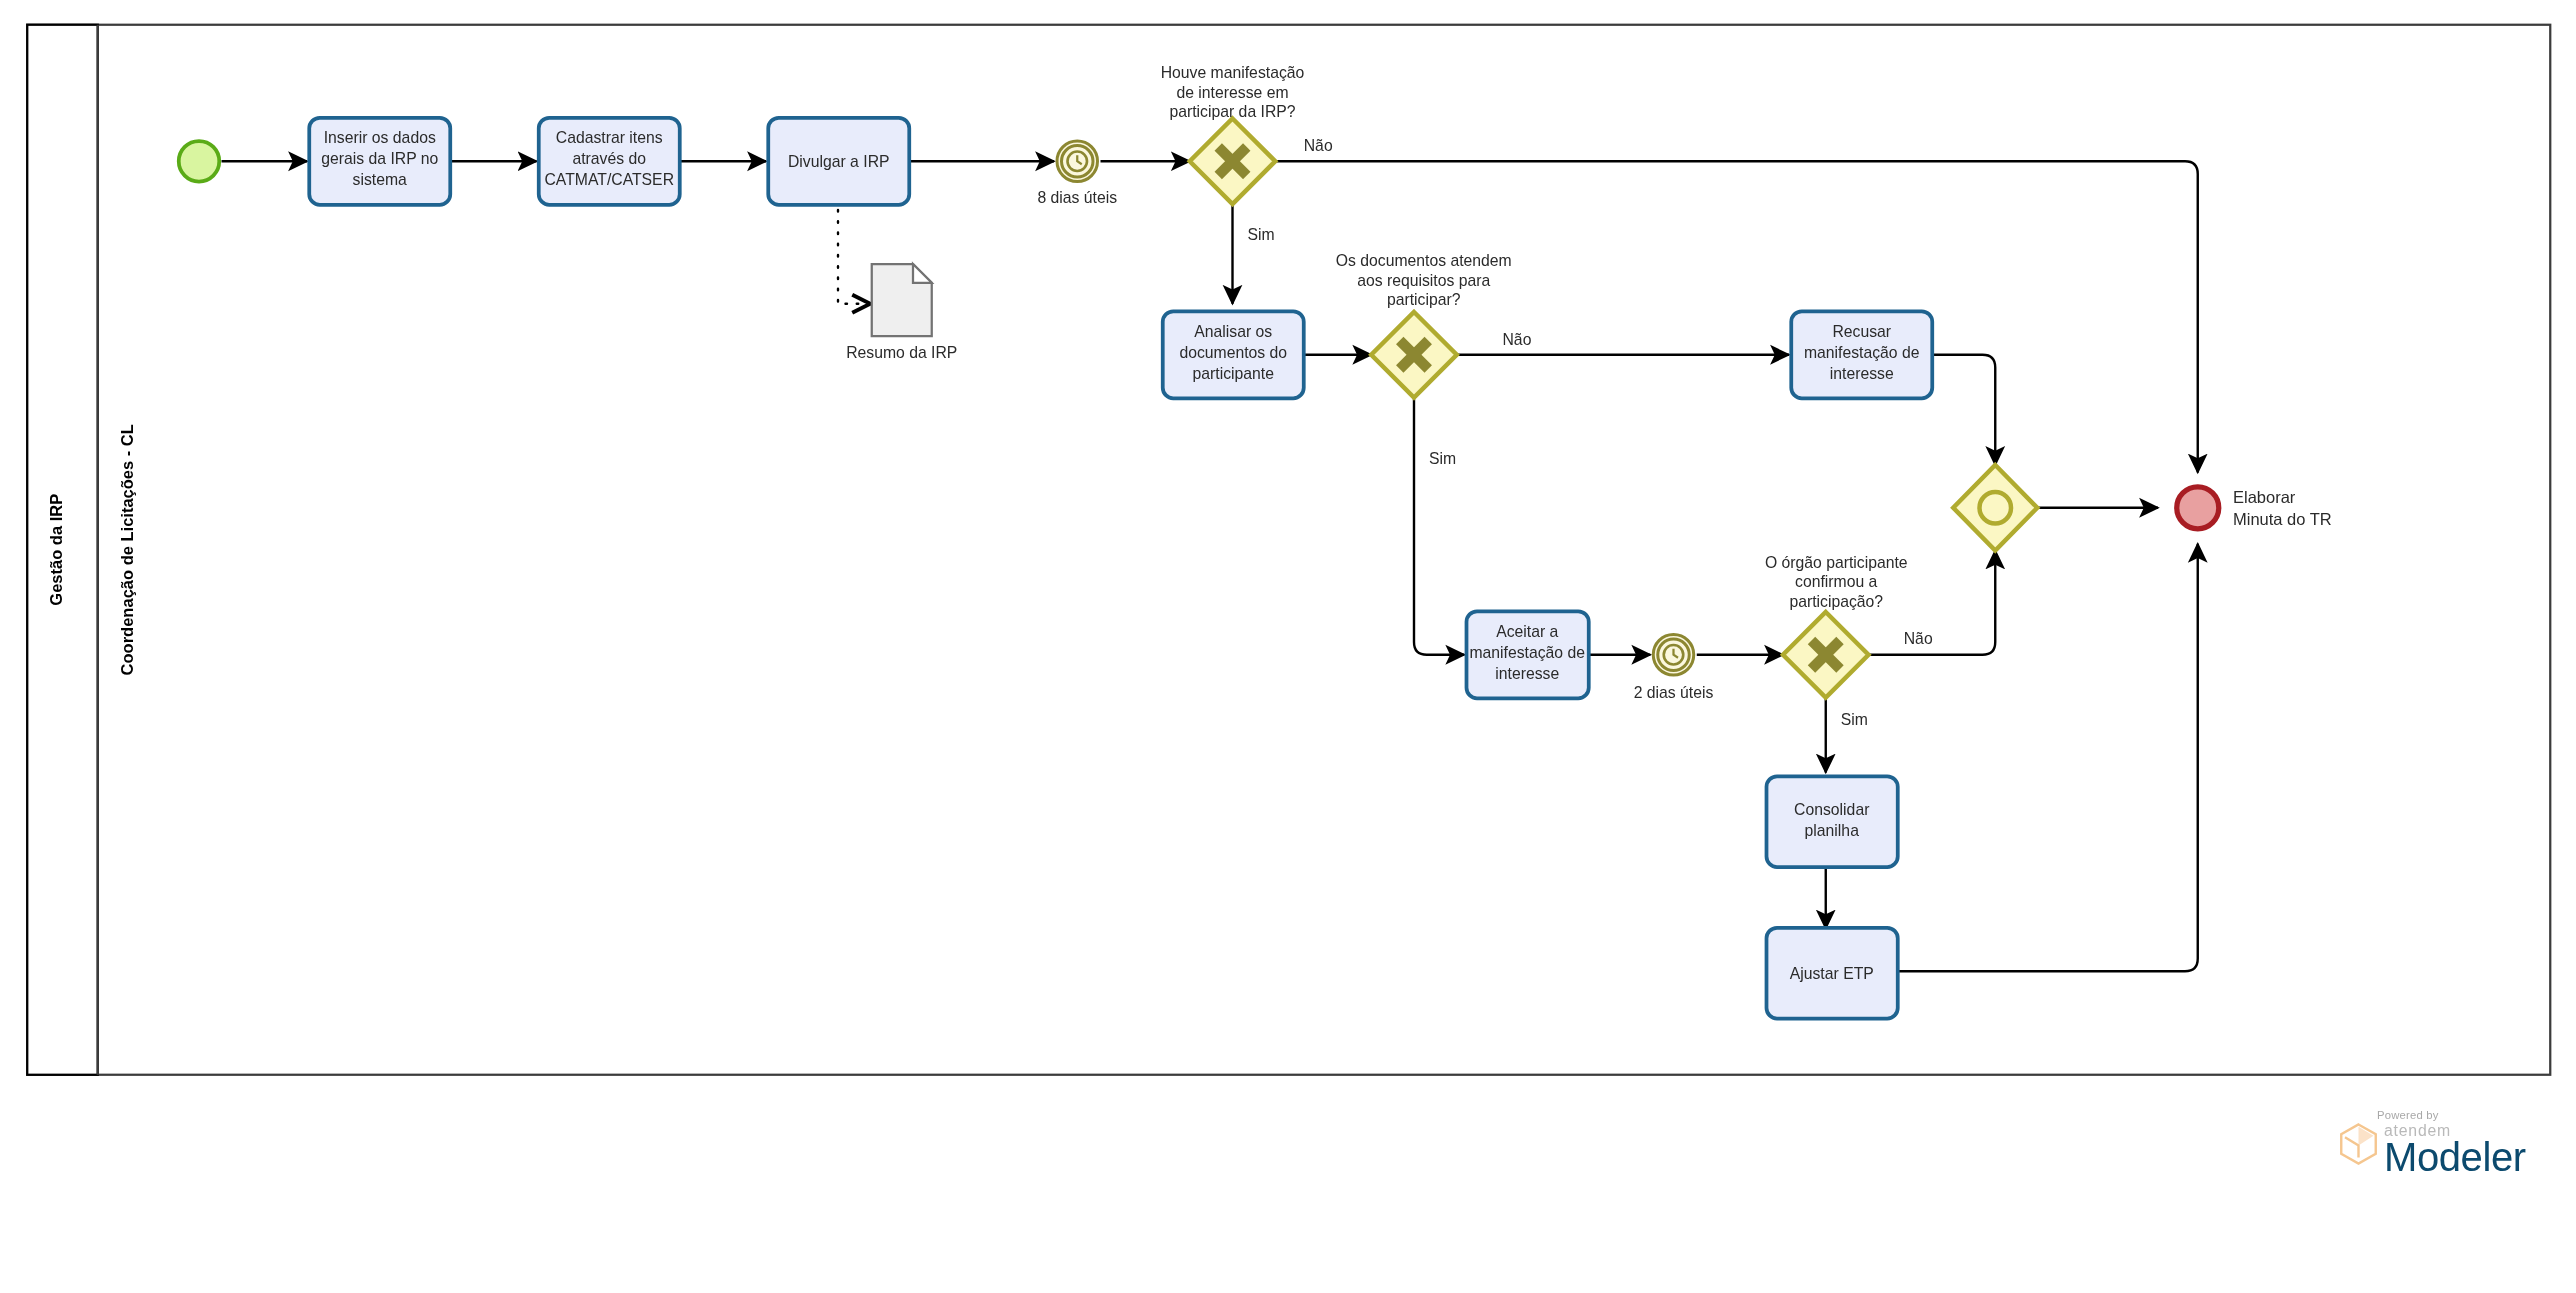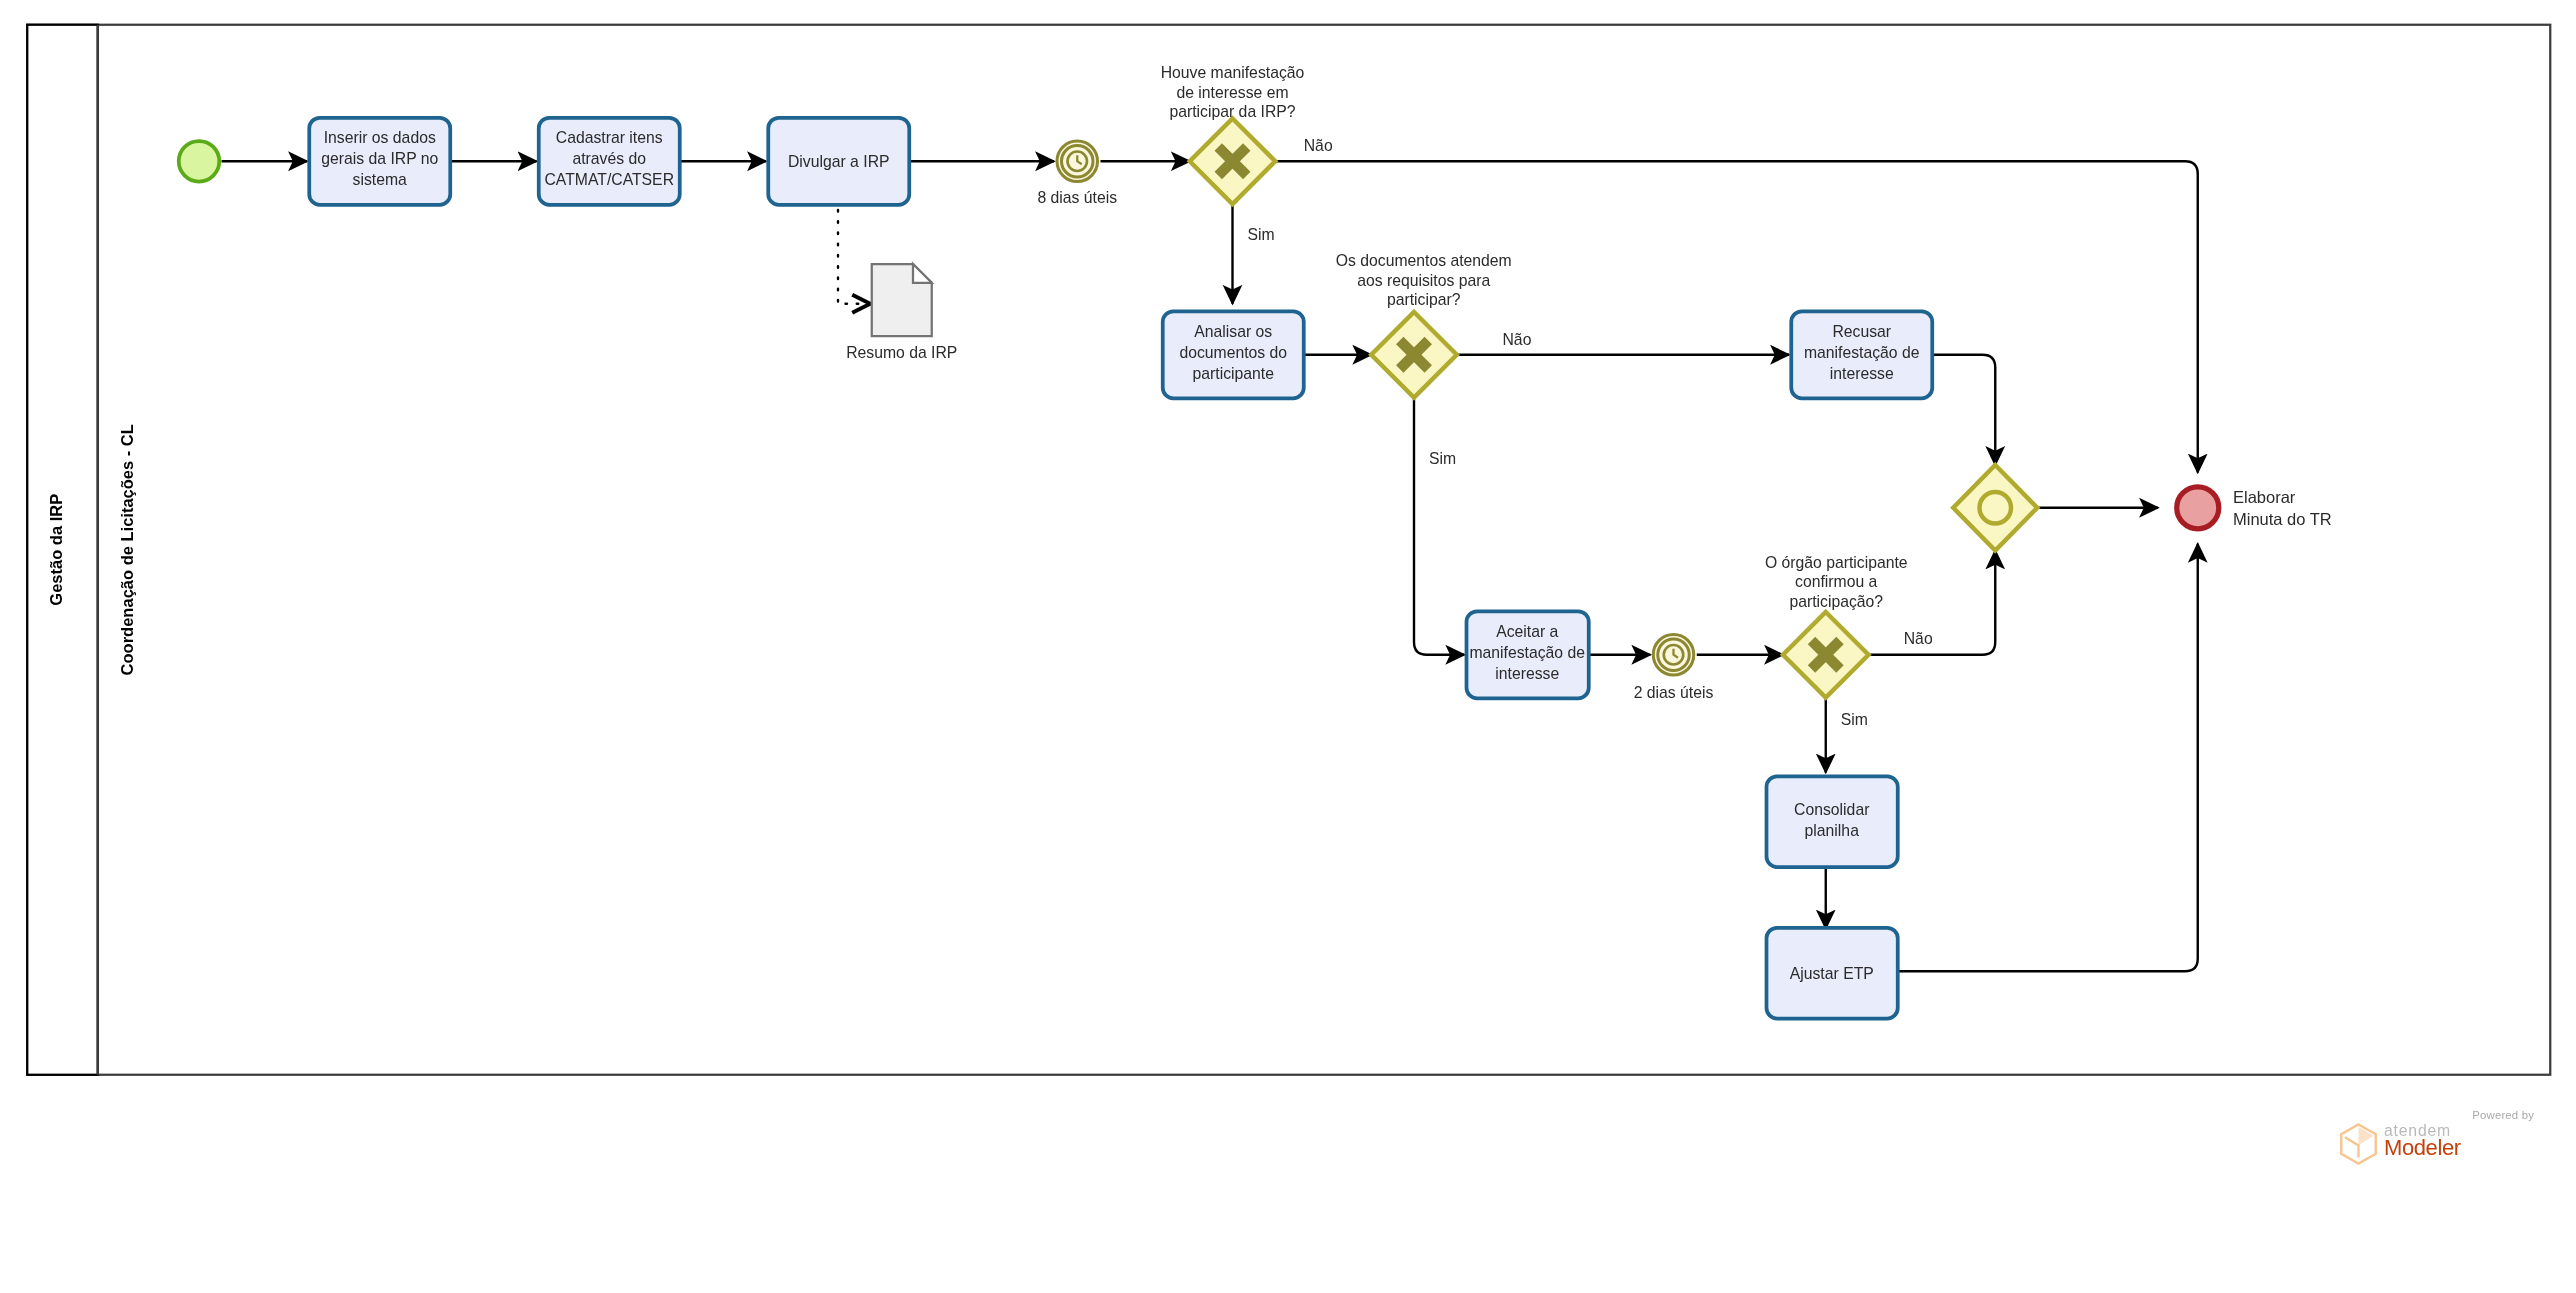--- a/index.html
+++ b/index.html
@@ -143,21 +143,20 @@
     width: 195px;
     text-align: left;
     pointer-events: none;
   }
   .brand-powered {
     font-family: "Liberation Sans", sans-serif;
     font-size: 11.3px;
     color: #a8a8a8;
     letter-spacing: 0.2px;
     margin-left: 38px;
-    text-align: right;
   }
   .brand-row {
     display: flex;
     align-items: flex-start;
     margin-top: 1.5px;
   }
   .brand-logo {
     width: 39px;
     height: 42px;
     flex: 0 0 auto;
@@ -167,22 +166,22 @@
     line-height: 1;
   }
   .brand-bizagi {
     font-family: "Liberation Sans", sans-serif;
     font-size: 15.8px;
     color: #b9b9b9;
     letter-spacing: 0.8px;
   }
   .brand-modeler {
     font-family: "Liberation Sans", sans-serif;
-    font-size: 22px;
-    color: #c2410c;
+    font-size: 40px;
+    color: #0c4a6e;
     letter-spacing: -0.4px;
     margin-top: -1.5px;
   }
 </style>
 </head>
 <body>
 
 <div id="canvas">
 
   <svg id="bpmn-svg" viewBox="0 0 3434 1724" xmlns="http://www.w3.org/2000/svg">

